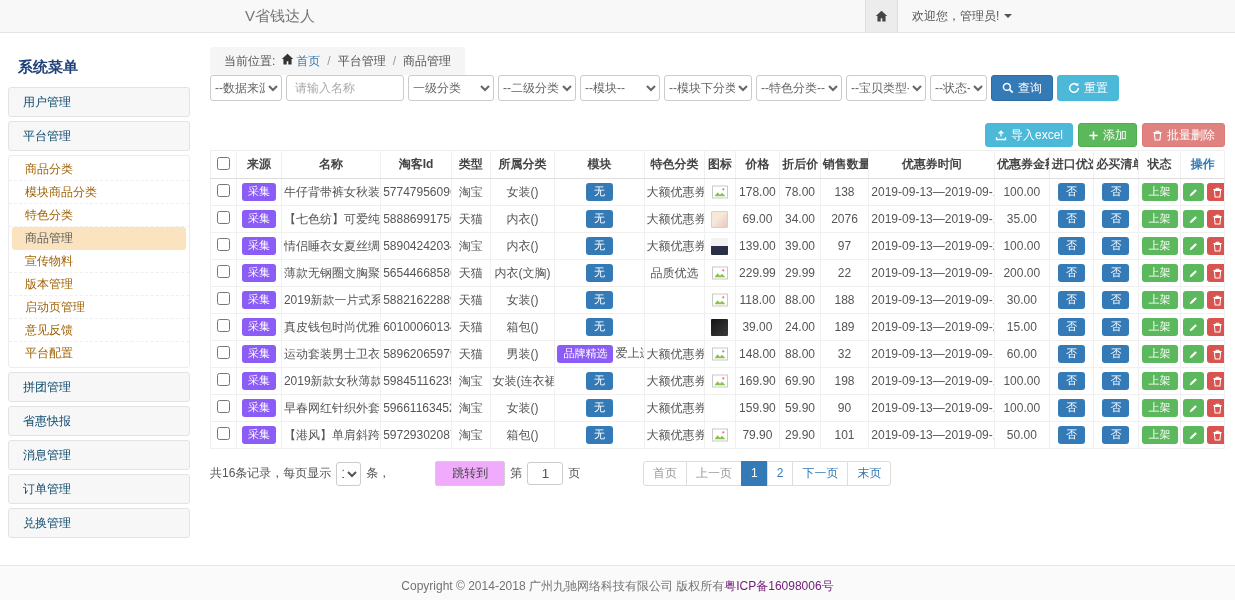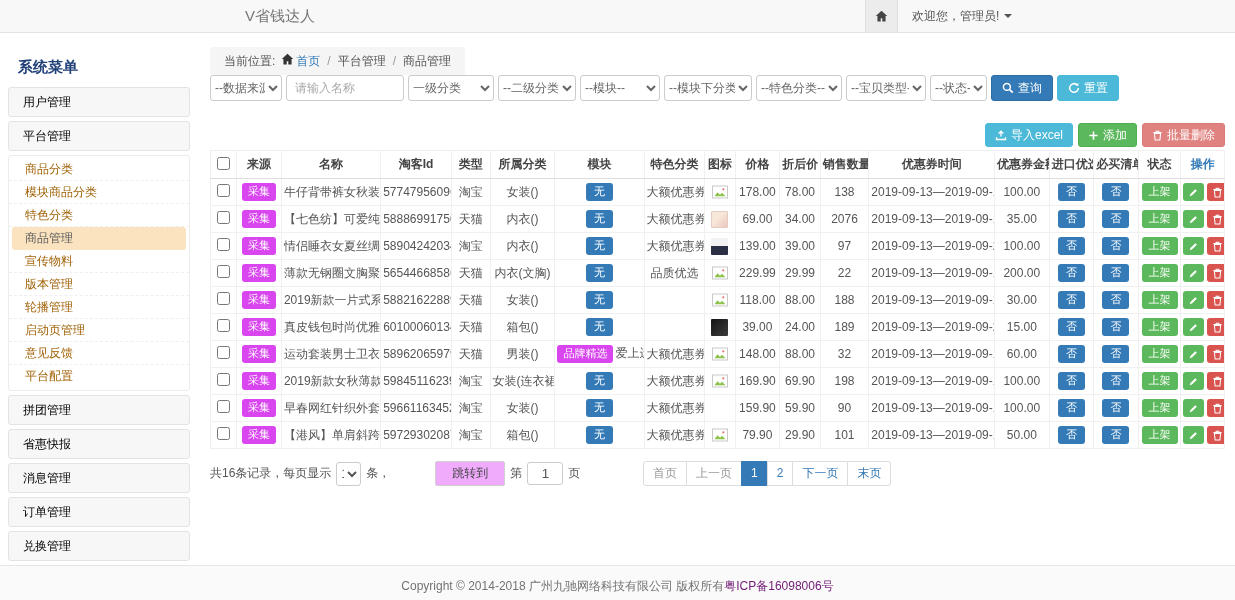--- a/index.html
+++ b/index.html
@@ -17,21 +17,21 @@
   .home-btn { width:33px; height:32px; background:#ececec; border-left:1px solid #ddd;
     border-right:1px solid #ddd; display:flex; align-items:center; justify-content:center;
     color:#444; cursor:pointer; }
   .welcome { margin-left:14px; color:#555; cursor:pointer; display:flex; align-items:center; gap:5px; }
   .caret { width:0; height:0; border-left:4px solid transparent; border-right:4px solid transparent;
     border-top:4px solid #555; display:inline-block; }
   
   .sidebar { position:absolute; left:8px; top:55px; width:182px; bottom:35px; overflow:hidden; }
   .sidebar-title { color:#1f3f77; font-weight:bold; font-size:15px; padding:3px 10px 10px; }
   .side-group { height:30px; line-height:28px; padding:0 14px; margin-bottom:4px;
-    background:#f7f7f7; border:1px solid #e3e3e3; border-radius:3px; color:#000000; cursor:pointer; }
+    background:#f7f7f7; border:1px solid #e3e3e3; border-radius:3px; color:#0c4a6e; cursor:pointer; }
   .side-panel { background:#fff; border:1px solid #ececec; border-radius:3px; margin:0 0 4px; padding:2px 0; }
   .side-item { padding:4px 16px; height:23px; line-height:15px; color:#a16207; cursor:pointer;
     border-bottom:1px dashed #efefef; }
   .side-item:last-child { border-bottom:none; }
   .side-item.active { background:#fbe3bf; border-radius:3px; margin:0 3px; padding:4px 13px;
     color:#5b5b5b; border-bottom:none; }
   
   .main { position:absolute; left:210px; top:47px; width:1015px; }
   .breadcrumb { display:inline-block; background:#f5f5f5; border-radius:3px; padding:5px 14px;
     color:#555; margin-bottom:0; }
@@ -52,21 +52,21 @@
   .btn-success { background:#5cb85c; border-color:#4cae4c; }
   .btn-danger-light { background:#e08380; border-color:#db7976; }
   
   table { width:100%; border-collapse:collapse; table-layout:fixed; background:#fff; }
   th, td { border:1px solid #f0f0f0; text-align:center; white-space:nowrap; overflow:hidden; }
   th { border-bottom:1px solid #ddd; border-top:1px solid #eee; color:#444; font-weight:bold;
     padding:5px 2px; height:25px; }
   td { padding:4px 2px; height:26px; color:#555; }
   th.op-head { color:#337ab7; }
   .badge { display:inline-block; color:#fff; border-radius:3px; padding:2px 6px; font-size:11px; line-height:1.2; }
-  .badge-warning { background:#d946ef; }
+  .badge-warning { background:#8b5cf6; }
   .badge-primary { background:#337ab7; padding:2px 8px; }
   .badge-success { background:#5cb85c; padding:2px 7px; }
   .module-extra { margin-left:2px; color:#555; }
   .mini { width:21px; height:18px; border:none; border-radius:3px; display:inline-flex;
     align-items:center; justify-content:center; cursor:pointer; vertical-align:middle; }
   .mini.edit { background:#5cb85c; }
   .mini.del { background:#d9534f; margin-left:3px; }
   .icon-img { display:inline-block; width:16px; height:16px; vertical-align:middle; }
   .thumb { display:inline-block; width:17px; height:17px; border-radius:1px; vertical-align:middle; }
   .thumb.photo-warm { background:linear-gradient(135deg,#f7e8da 40%,#edc7be); border:1px solid #e3cdc2; }
@@ -118,21 +118,20 @@
   <div id="sidebar-menu">
       <div class="side-group">用户管理</div>
       <div class="side-group">平台管理</div>
       <div class="side-panel">
         <div class="side-item">商品分类</div>
         <div class="side-item">模块商品分类</div>
         <div class="side-item">特色分类</div>
         <div class="side-item active">商品管理</div>
         <div class="side-item">宣传物料</div>
         <div class="side-item">版本管理</div>
-        <div class="side-item">轮播管理</div>
         <div class="side-item">启动页管理</div>
         <div class="side-item">意见反馈</div>
         <div class="side-item">平台配置</div>
       </div>
       <div class="side-group">拼团管理</div>
       <div class="side-group">省惠快报</div>
       <div class="side-group">消息管理</div>
       <div class="side-group">订单管理</div>
       <div class="side-group">兑换管理</div>
     </div>

